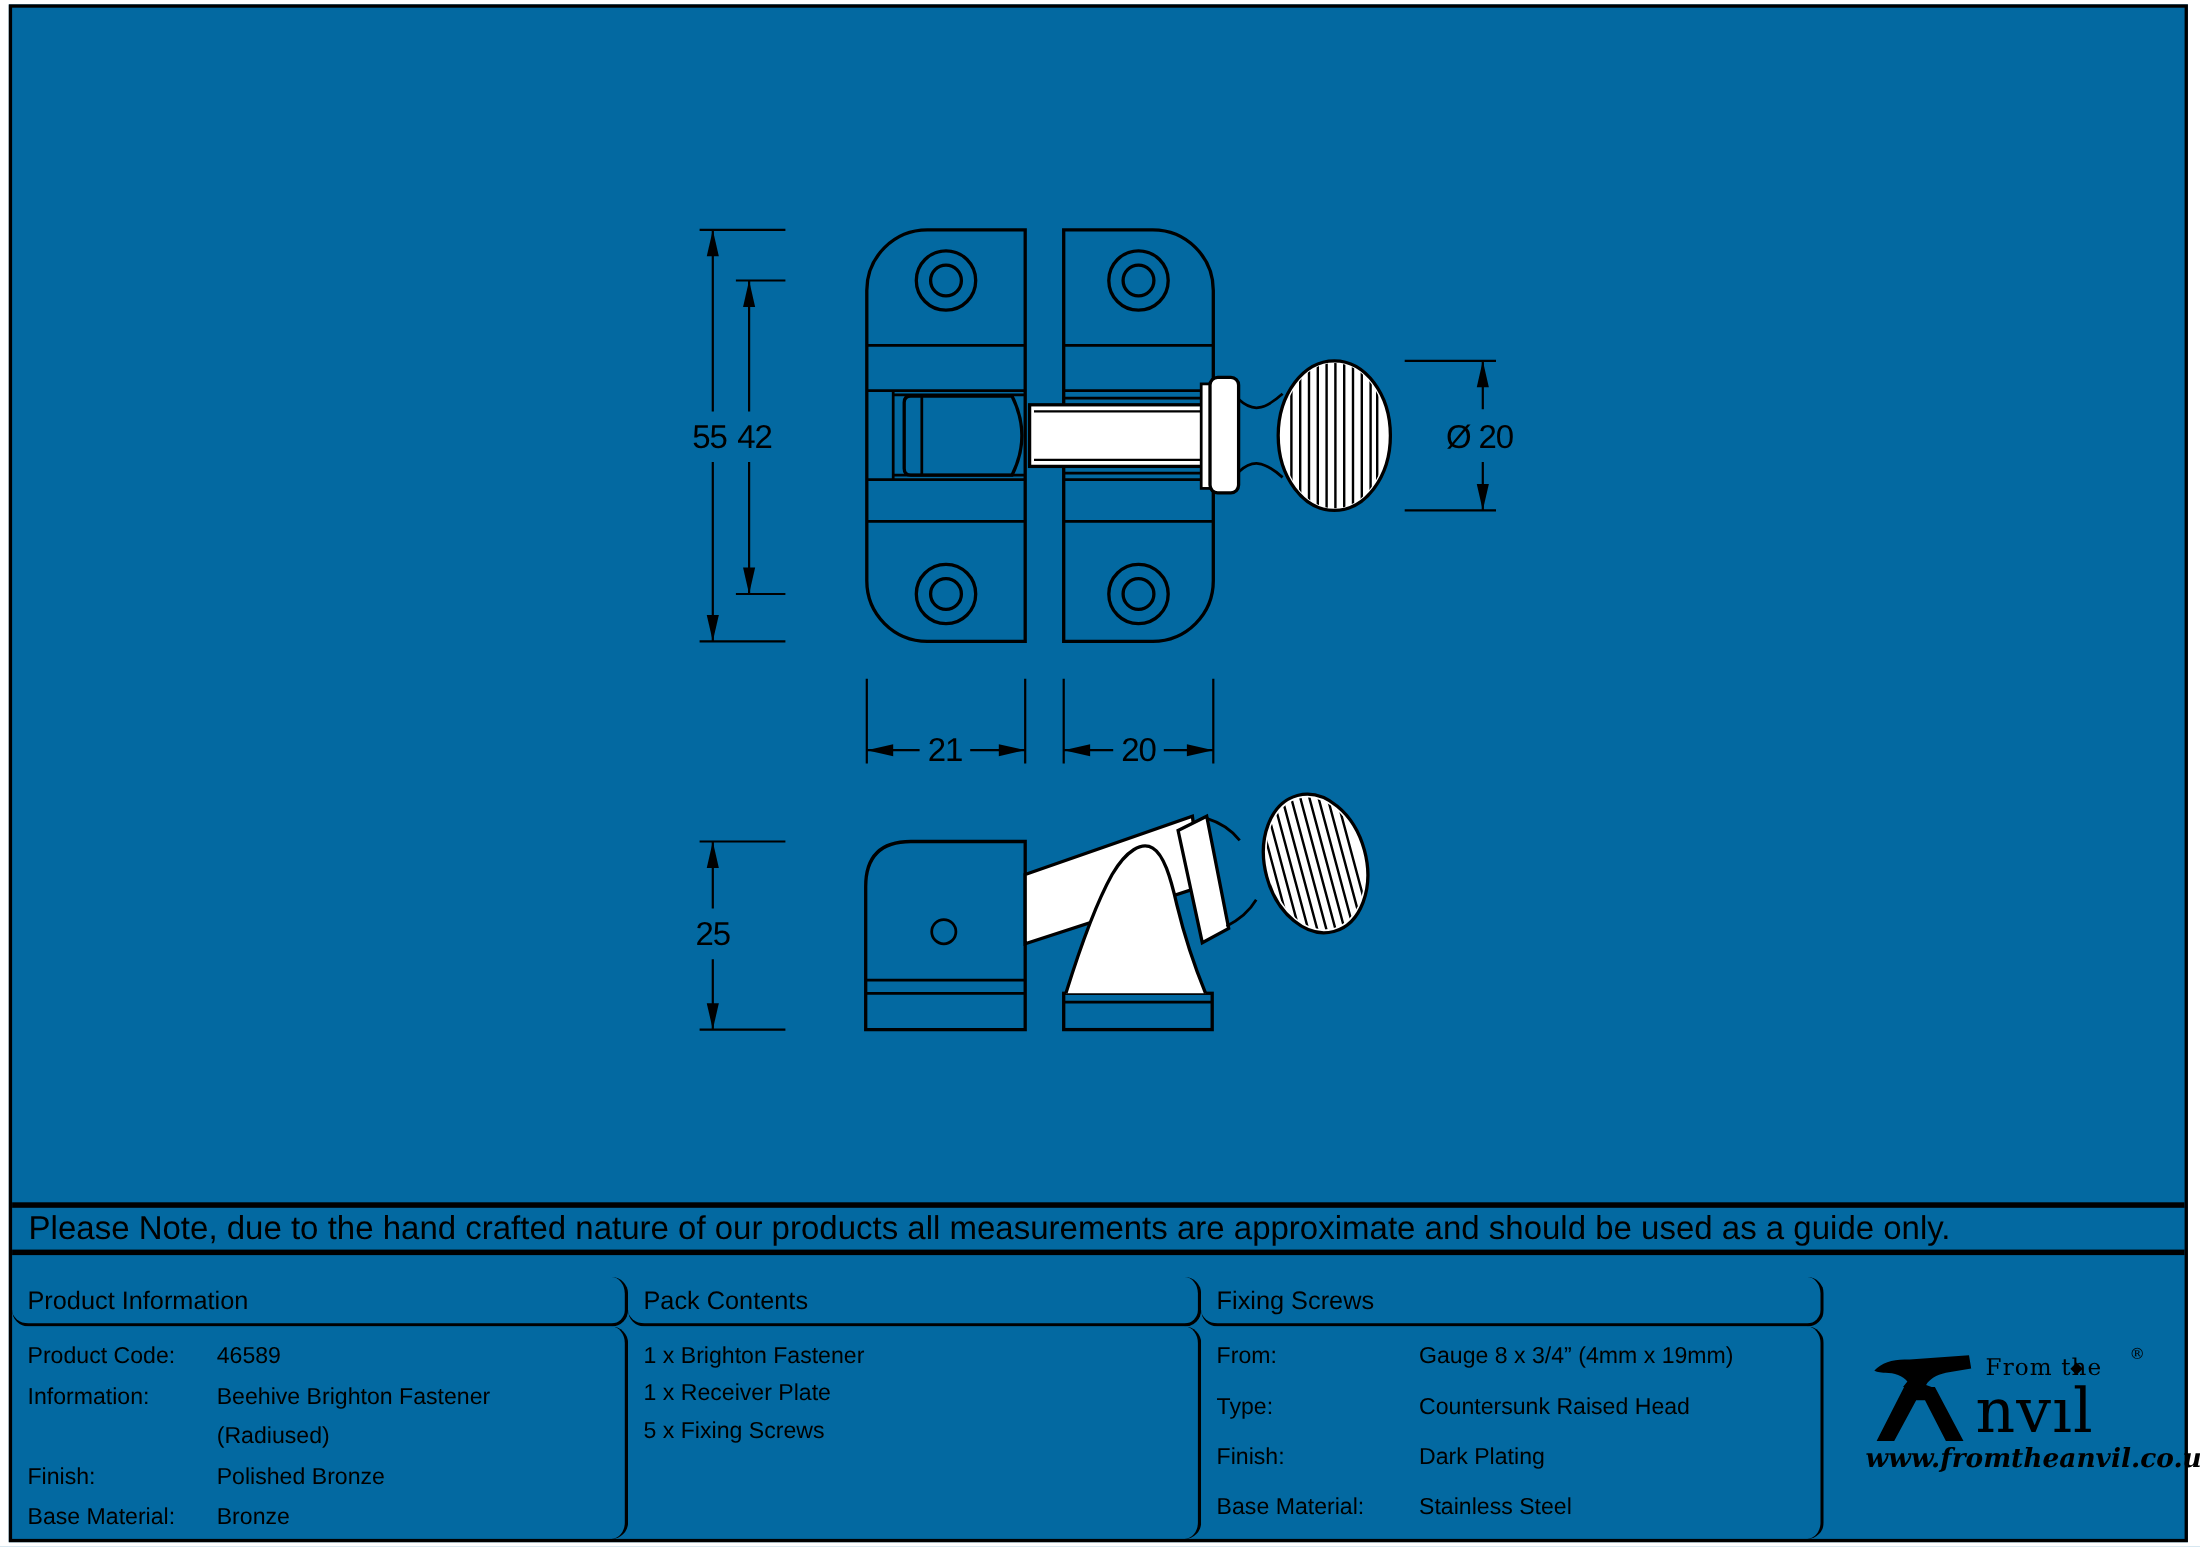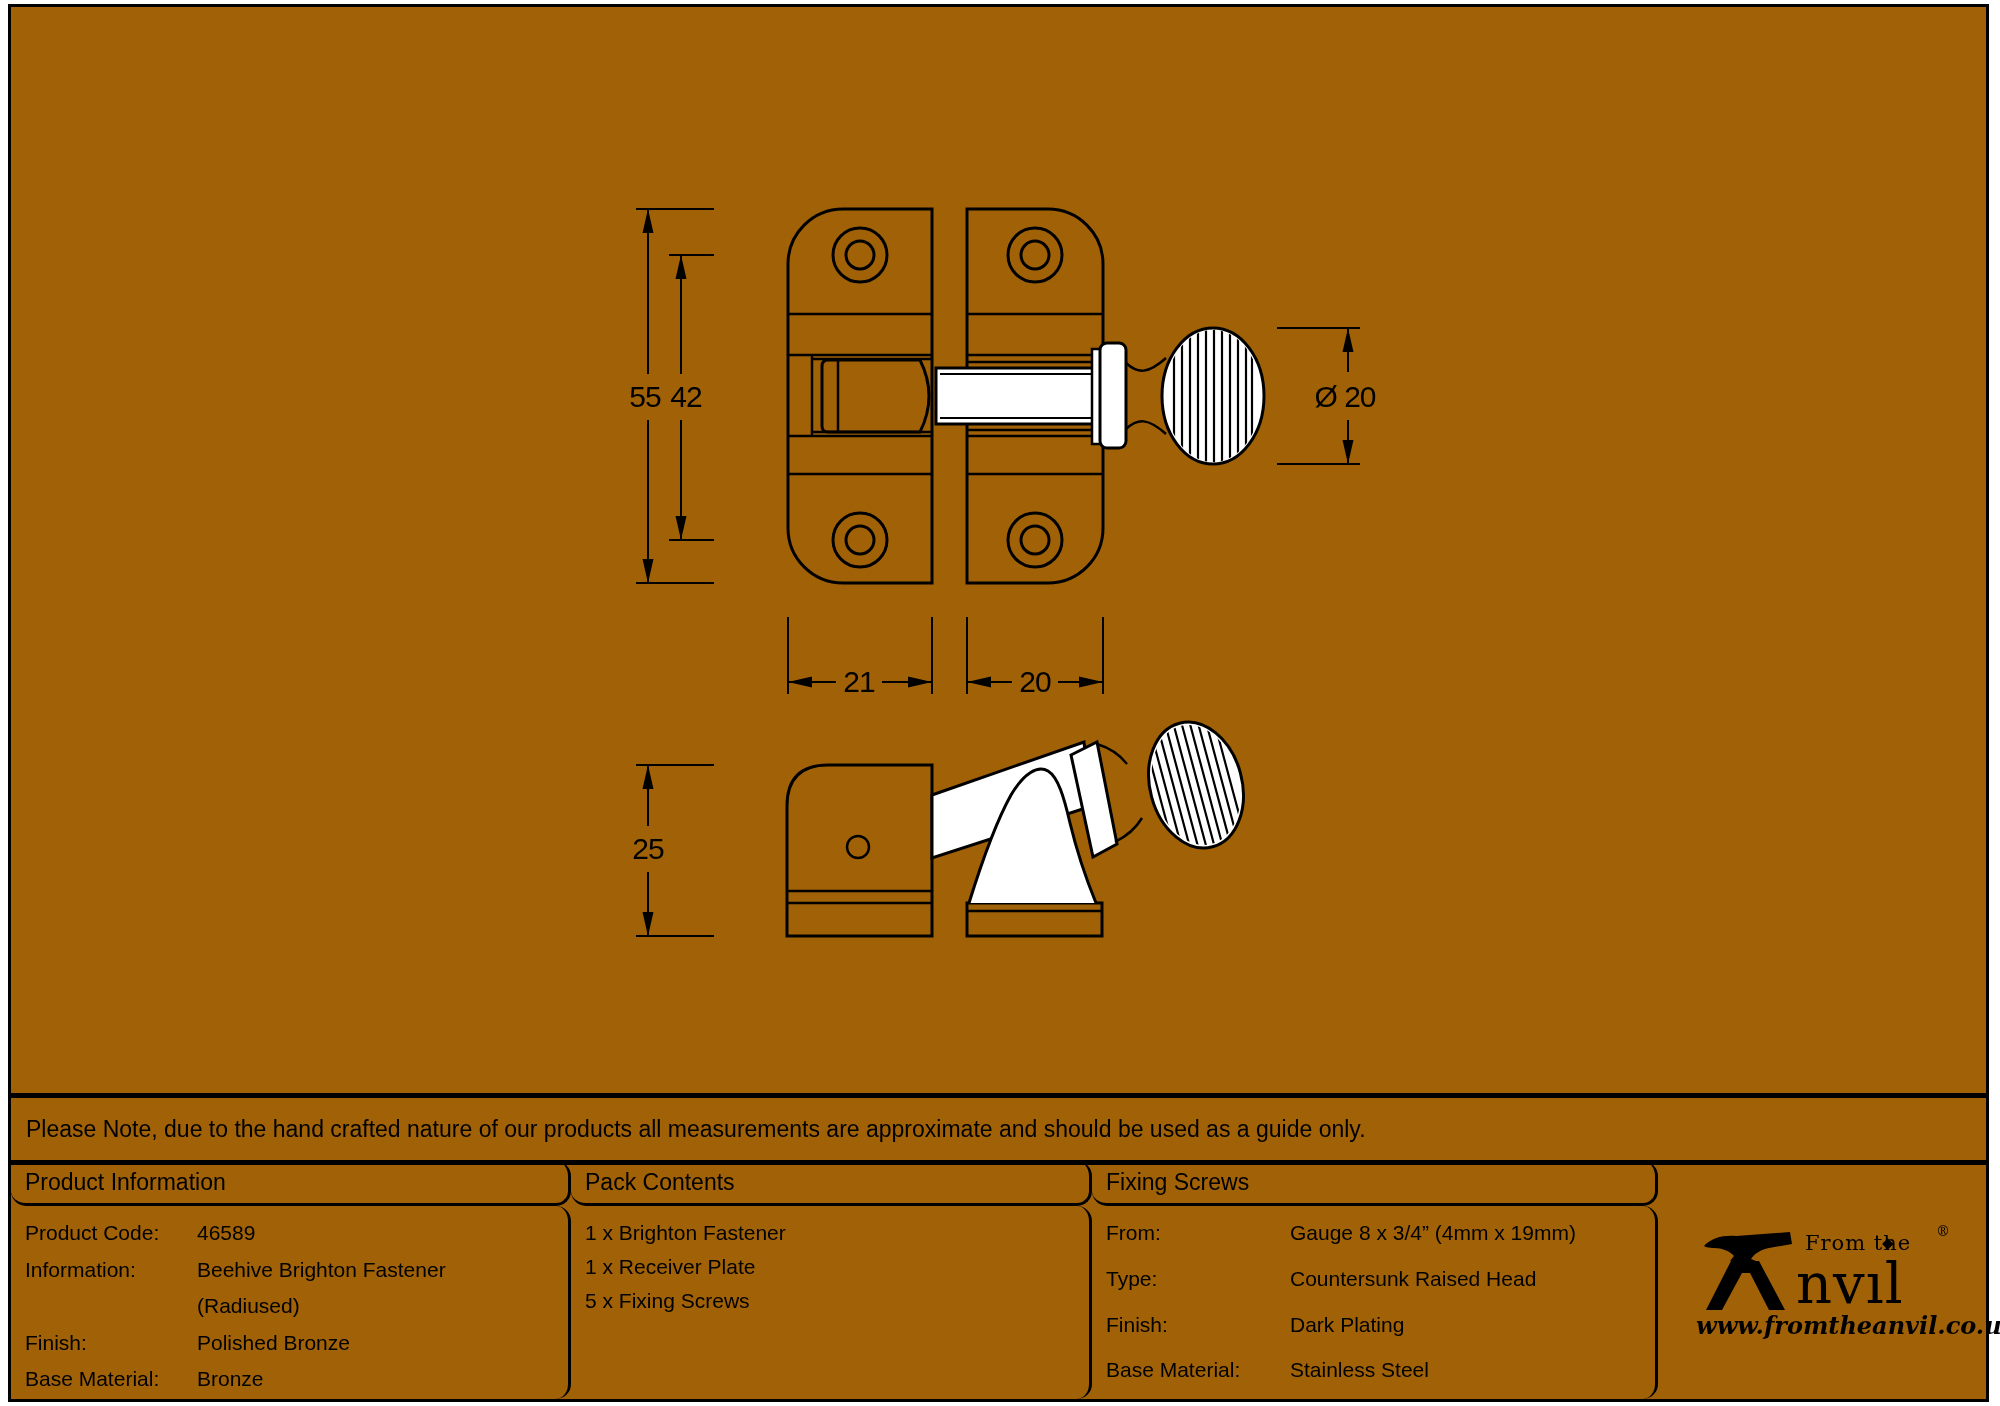--- a/index.html
+++ b/index.html
@@ -1,25 +1,25 @@
 <!DOCTYPE html>
 <html><head>
 <meta charset="utf-8">
 <style>
   html,body{margin:0;padding:0;background:#fff;}
   body{width:2000px;height:1406px;position:relative;overflow:hidden;
        font-family:"Liberation Sans",sans-serif;color:#000;}
   .frame{position:absolute;left:8px;top:4px;width:1981px;height:1398px;
-         border:3px solid #000;box-sizing:border-box;background:#a16207;}
+         border:3px solid #000;box-sizing:border-box;background:#0369a1;}
   .drawing{position:absolute;left:0;top:0;}
   svg text.dim{font-family:"Liberation Sans",sans-serif;font-size:30px;fill:#000;
                text-anchor:middle;letter-spacing:-1px;}
-  .note-row{position:absolute;left:0;top:1086px;width:100%;height:72px;
+  .note-row{position:absolute;left:0;top:1086px;width:100%;height:48px;
             border-top:5px solid #000;border-bottom:5px solid #000;box-sizing:border-box;
-            display:flex;align-items:center;padding-left:15px;font-size:23px;}
+            display:flex;align-items:center;padding-left:15px;font-size:30px;}
   .info-table{position:absolute;left:0;top:1154px;width:100%;height:238px;
               display:grid;grid-template-columns:560px 521px 566px 1fr;
               grid-template-rows:45px 1fr;}
   .cell{box-sizing:border-box;border-radius:15px;}
   .bR{border-right:3px solid #000;}
   .hdr{border-bottom:3px solid #000;display:flex;align-items:center;
        padding-left:14px;font-size:23px;}
   .body-cell{padding:10px 6px 0 14px;font-size:21px;line-height:34px;}
   .kv{display:grid;}
   .kv-c1{grid-template-columns:172px 1fr;}

